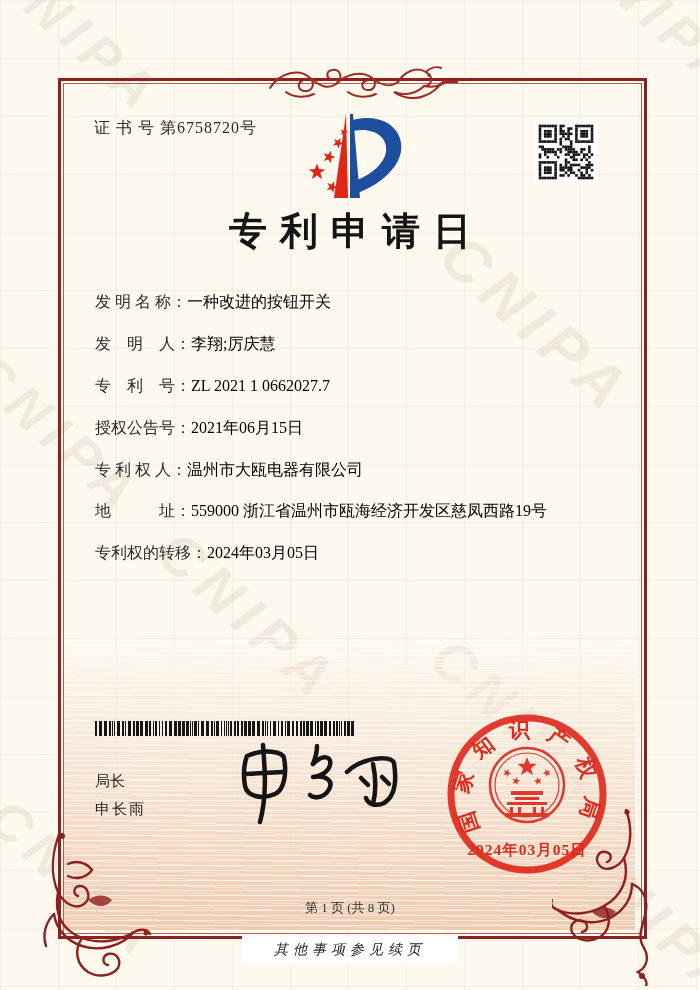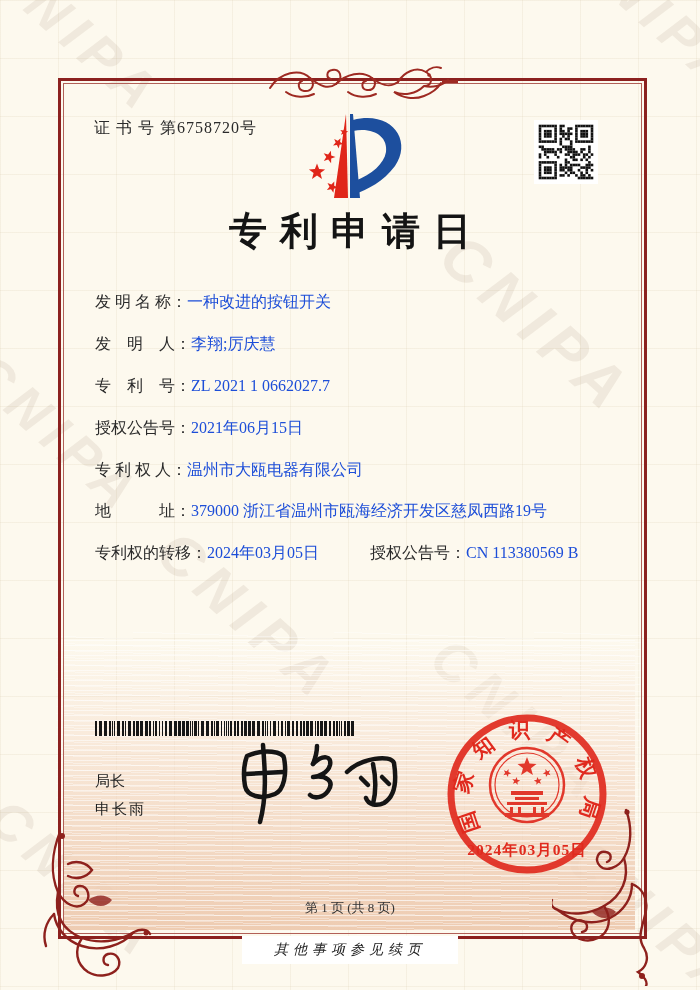--- a/index.html
+++ b/index.html
@@ -52,21 +52,21 @@
       rgba(255,255,255,.35) 0 1px, rgba(255,255,255,0) 1px 7px);
   }
   .cert-no{left:94px;top:118px;font-size:16px;color:#2a2a2a;letter-spacing:1px;}
   .title{
     left:0;top:206px;width:700px;text-align:center;
     font-size:38px;font-weight:600;color:#141414;
     letter-spacing:13px;text-indent:13px;
   }
   .field-row{left:95px;width:520px;font-size:16px;color:#222;white-space:nowrap;}
   .field-label{display:inline-block;min-width:92px;color:#2a2a2a;}
-  .field-value{color:#1d4ed8;}
+  .field-value{color:#000000;}
   .grant-no{position:absolute;left:275px;top:0;}
   .legal{
     left:93px;top:582px;width:516px;
     font-size:14px;line-height:22.5px;color:#2b2b2b;
     font-style:italic;text-align:justify;
   }
   .legal p{margin:0 0 1px 0;text-indent:2em;}
   .barcode{left:95px;top:721px;width:262px;height:15px;display:flex;align-items:stretch;}
   .sig-title{left:95px;top:772px;font-size:15px;color:#1d1d1d;
     font-family:"Liberation Sans","DejaVu Sans",sans-serif;}
@@ -376,27 +376,24 @@
 <div class="abs field-row" style="top:376px;">
   <span class="field-label">专　利　号：</span><span class="field-value">ZL 2021 1 0662027.7</span>
 </div>
 <div class="abs field-row" style="top:418px;">
   <span class="field-label">授权公告号：</span><span class="field-value">2021年06月15日</span>
 </div>
 <div class="abs field-row" style="top:460px;">
   <span class="field-label">专 利 权 人：</span><span class="field-value">温州市大瓯电器有限公司</span>
 </div>
 <div class="abs field-row" style="top:501px;">
-  <span class="field-label">地　　　址：</span><span class="field-value">379000 浙江省温州市瓯海经济开发区慈凤西路19号</span>
+  <span class="field-label">地　　　址：</span><span class="field-value">559000 浙江省温州市瓯海经济开发区慈凤西路19号</span>
 </div>
 <div class="abs field-row" style="top:543px;">
   <span class="field-label">专利权的转移：</span><span class="field-value">2024年03月05日</span>
-  <span class="grant-no">
-    <span class="field-label" style="min-width:0;">授权公告号：</span><span class="field-value">CN 113380569 B</span>
-  </span>
 </div>
 
 <div class="abs legal">
 </div>
 
 <div class="abs barcode" id="barcode">
     <div style="width:2px;background:#161616;"></div>
     <div style="width:2px;"></div>
     <div style="width:3px;background:#161616;"></div>
     <div style="width:2px;"></div>

